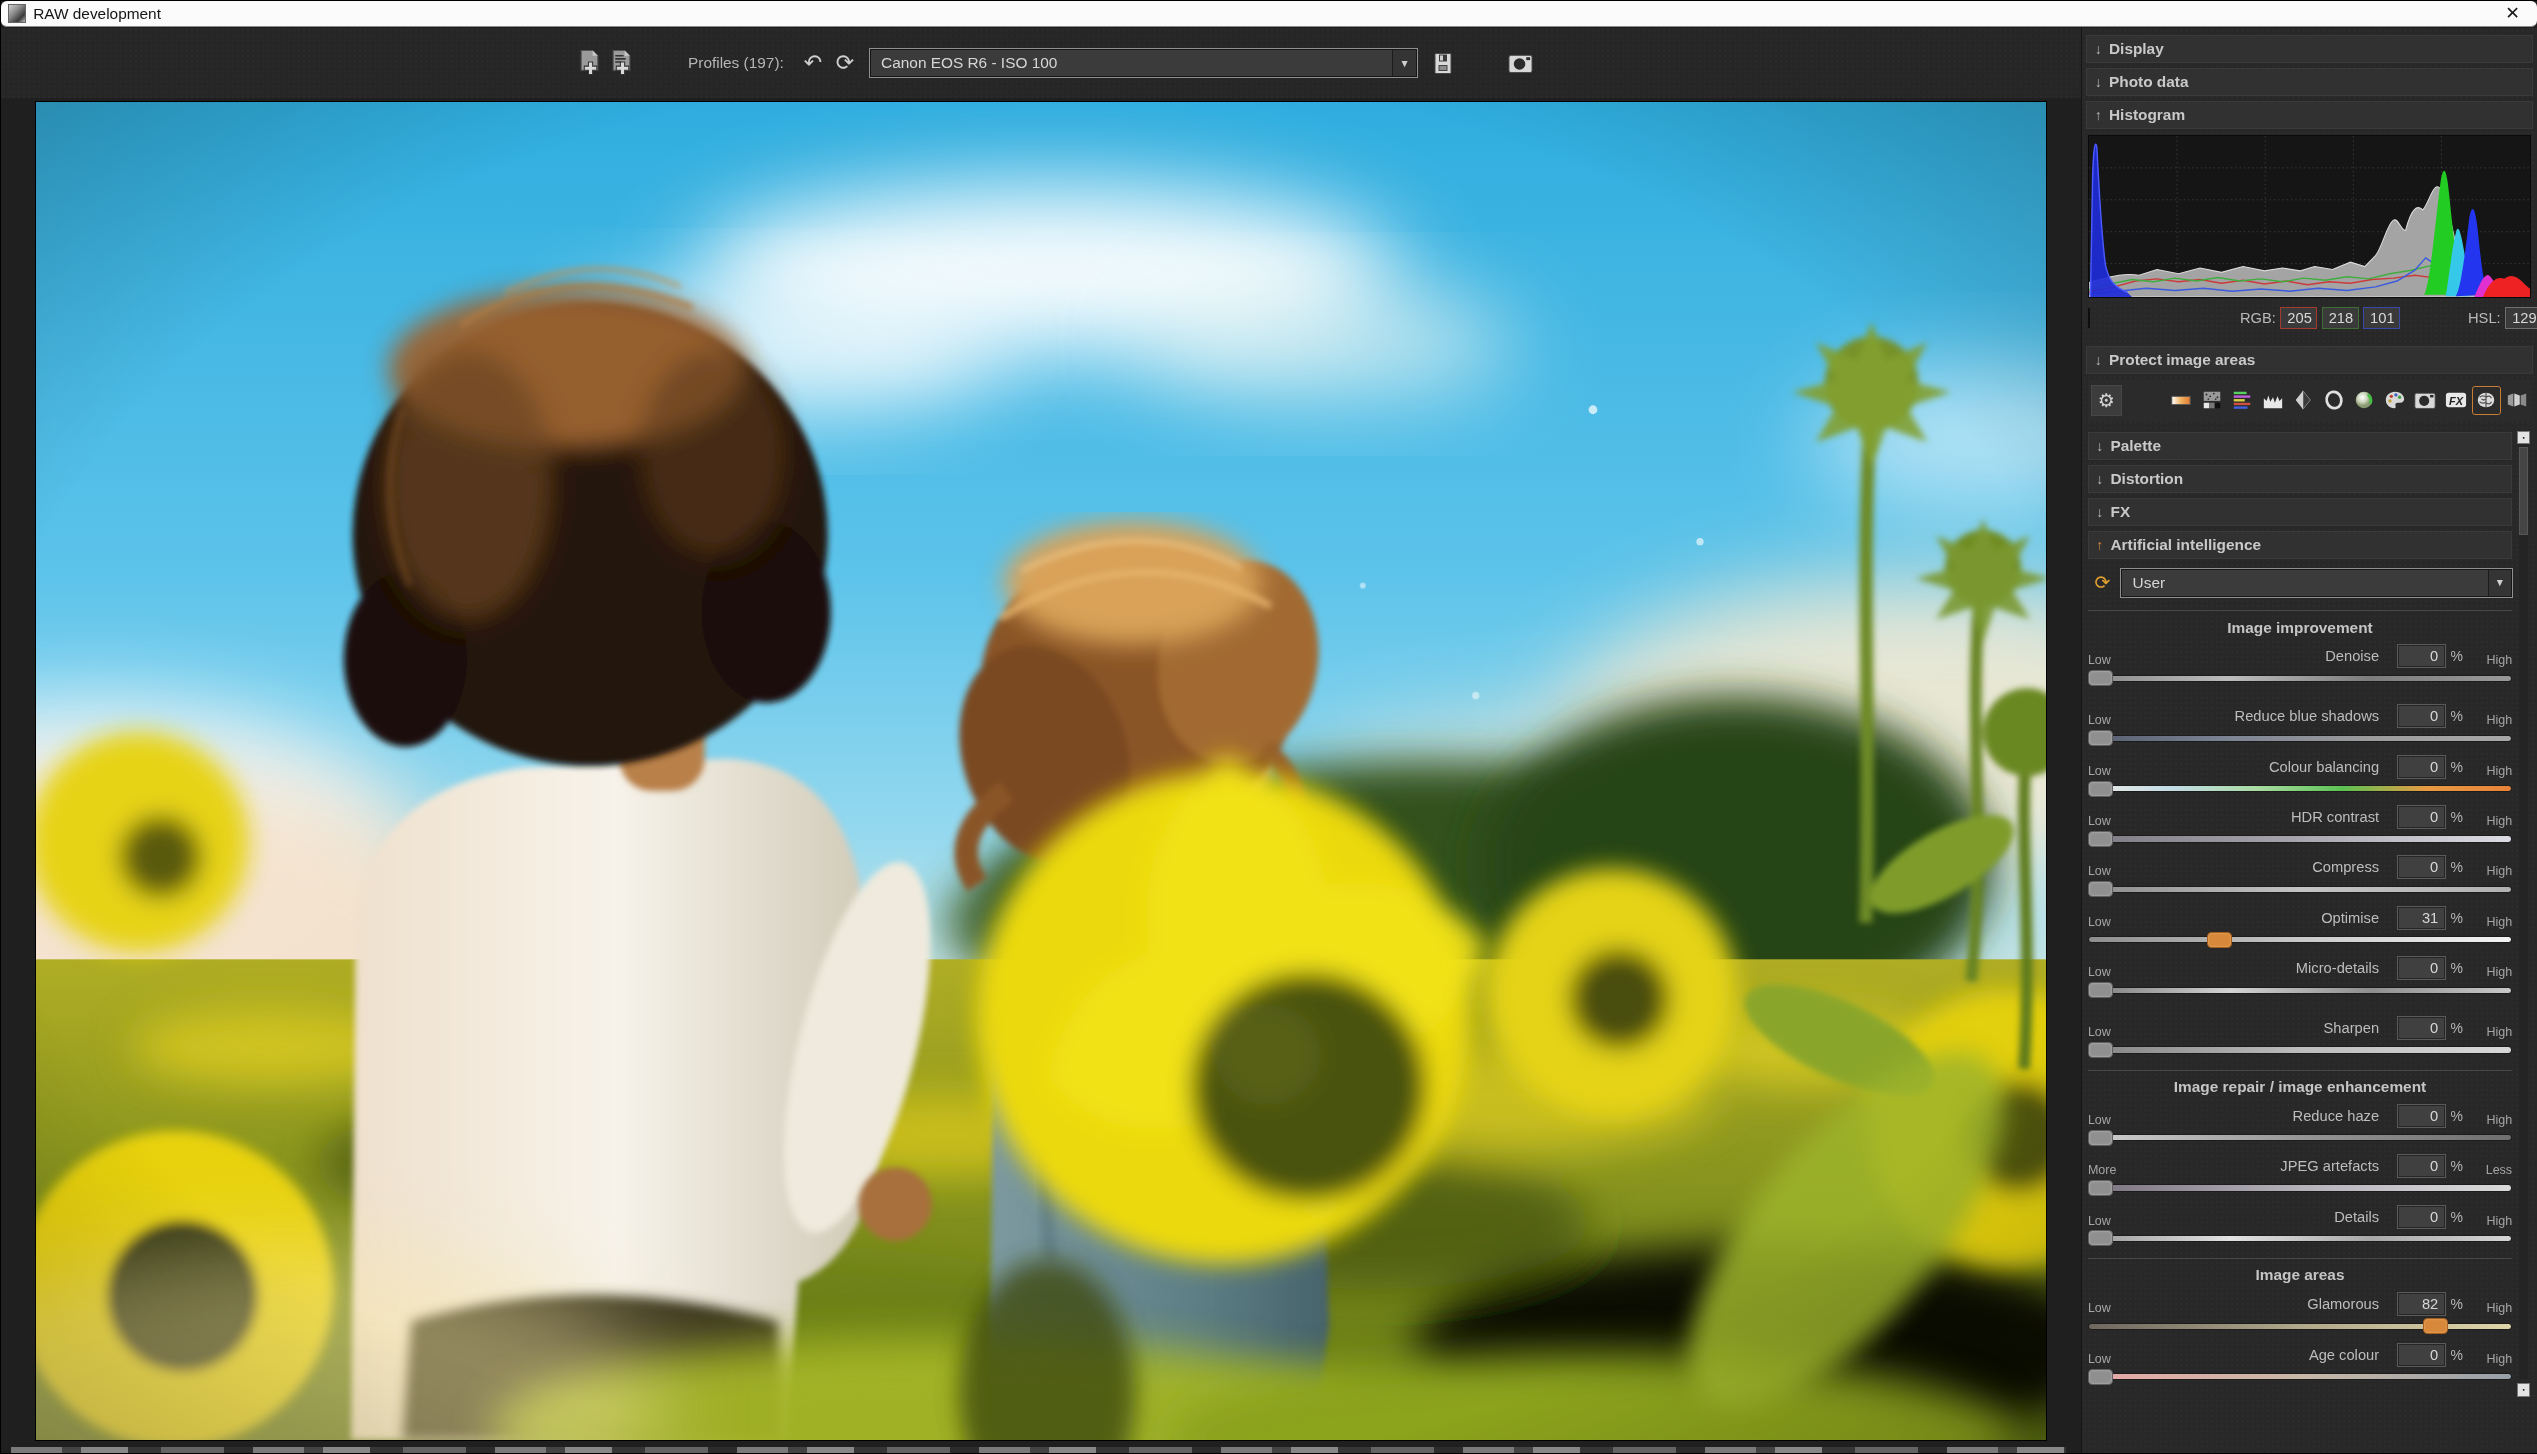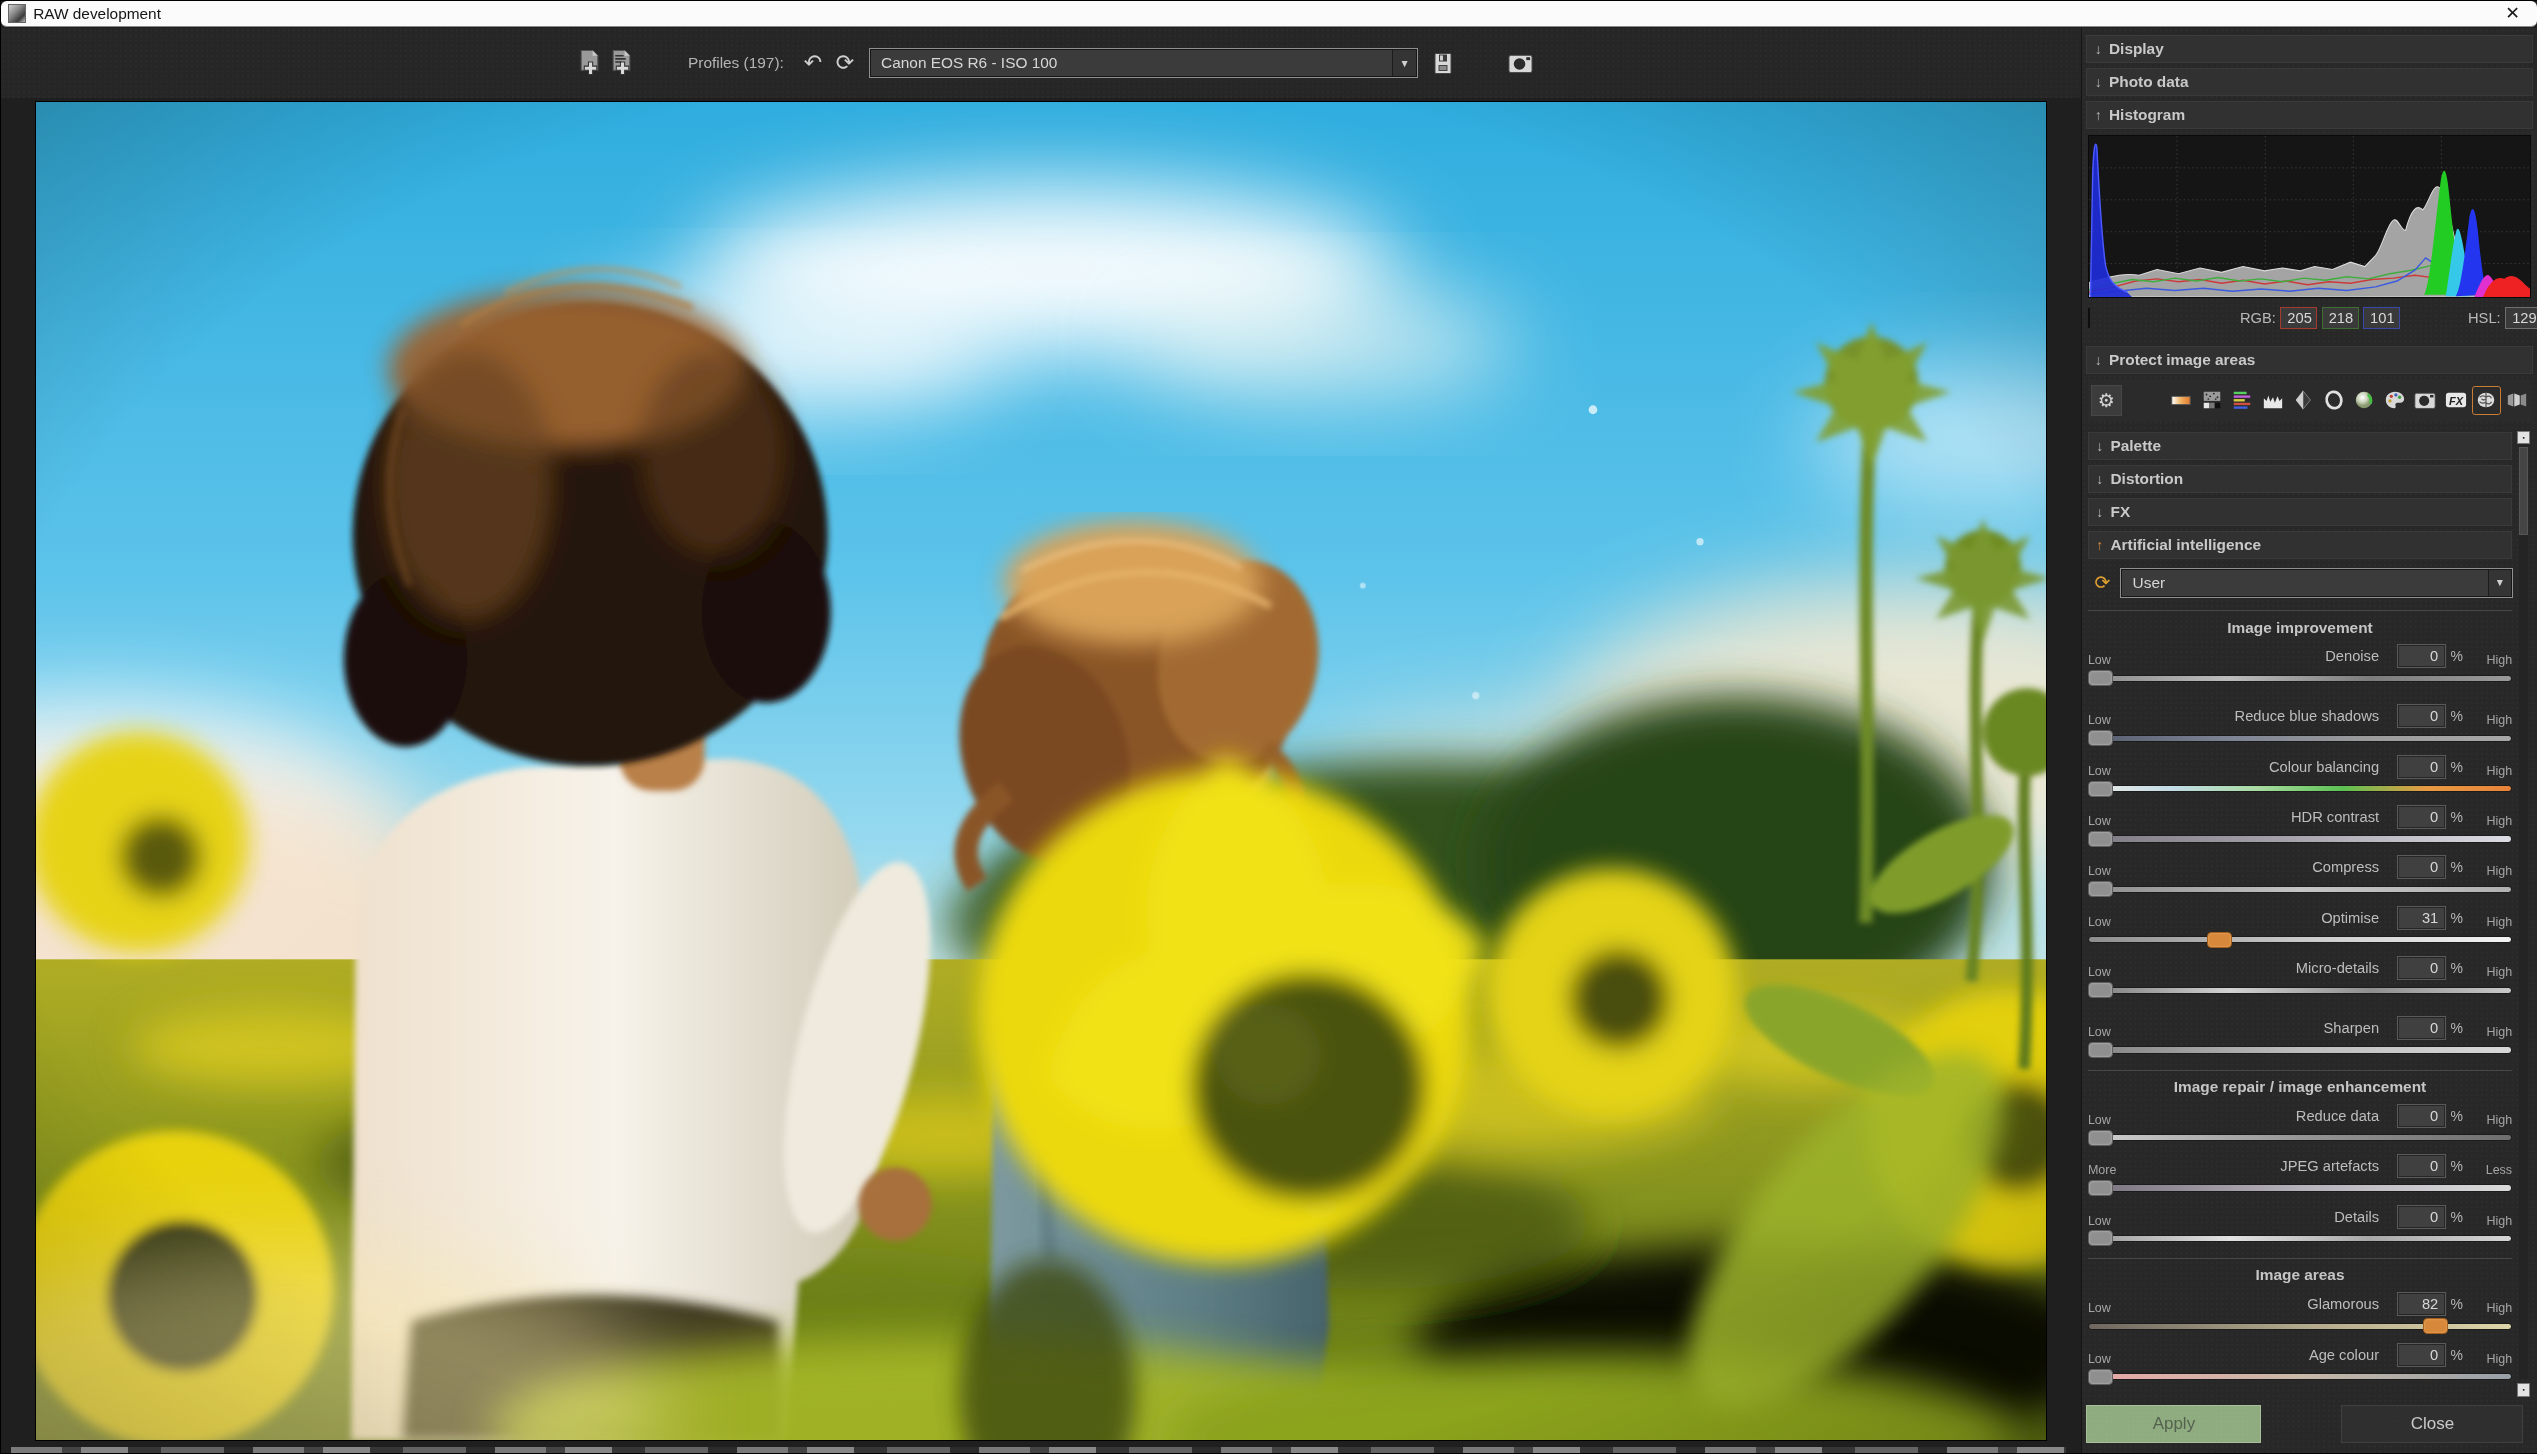--- a/index.html
+++ b/index.html
@@ -656,21 +656,21 @@
     </div>
   </div>
 </div>
         </div>
         <div class="group">
           <div class="group-title">Image repair / image enhancement</div>
           <div>
   <div class="srow">
     <div class="sl-head">
       <span class="sl-low">Low</span>
-      <span class="sl-label">Reduce data</span>
+      <span class="sl-label">Reduce haze</span>
       <span class="sl-value">0</span>
       <span class="sl-unit">%</span>
       <span class="sl-high">High</span>
     </div>
     <div class="sl-track-wrap">
       <div class="sl-track" style="background: linear-gradient(90deg, rgb(207, 207, 207), rgb(150, 150, 150), rgb(111, 111, 111));"></div>
       <div class="sl-handle" style="left: clamp(0px, 0% - 12.5px, 100% - 25px);"></div>
     </div>
   </div>
 
@@ -741,19 +741,15 @@
 
       <div class="vscroll">
         <div class="vs-btn">▪</div>
         <div class="vs-track">
           <div class="vs-thumb"></div>
         </div>
         <div class="vs-btn vs-bottom">▪</div>
       </div>
     </div>
 
-    <div class="panel-buttons">
-      <div class="apply-btn">Apply</div>
-      <div class="close-btn2">Close</div>
-    </div>
   </aside>
 </div>
 
 
 </body></html>

